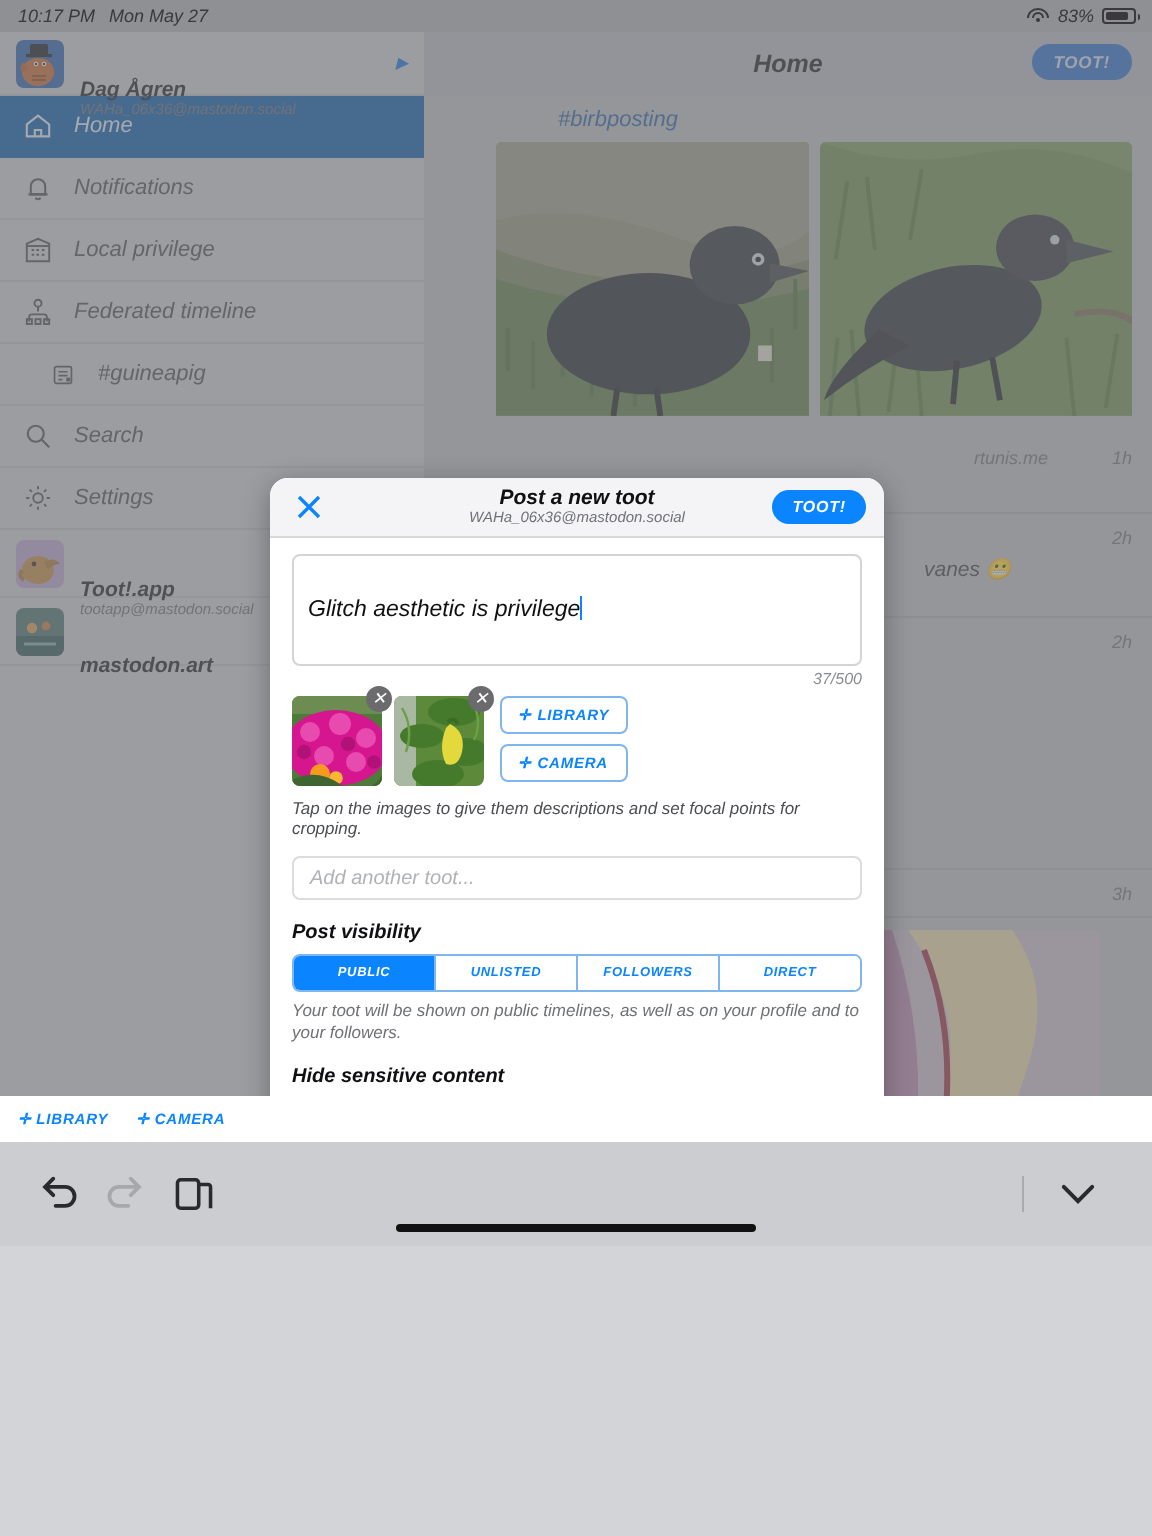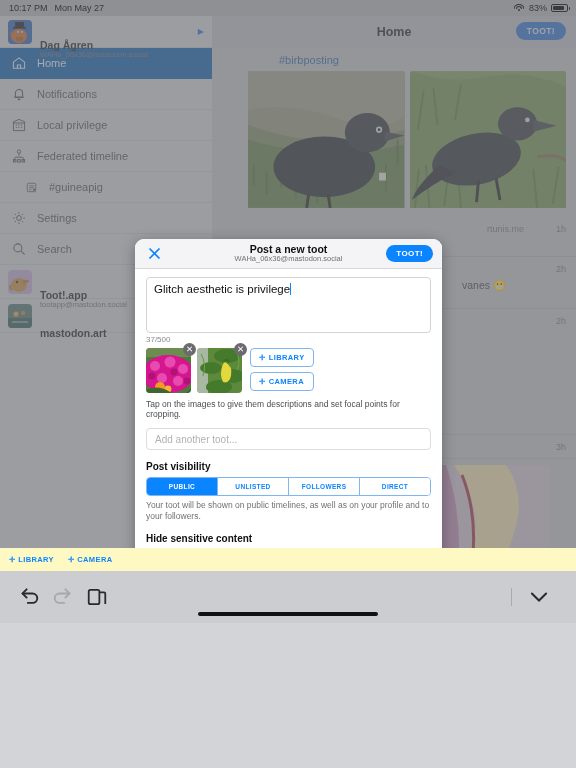--- a/index.html
+++ b/index.html
@@ -2,21 +2,21 @@
 <html><head>
 <meta charset="utf-8">
 <style>
   * { box-sizing: border-box; margin: 0; padding: 0; }
   html, body {
     width: 576px; height: 768px;
     font-family: "Liberation Sans", sans-serif;
     overflow: hidden;
     background: #d2d4d8;
   }
-  #app { position: relative; width: 576px; height: 623px; overflow: hidden; }
+  #app { position: relative; width: 576px; height: 623px; overflow: hidden; font-style: italic; }
 
   
   .statusbar {
     position: absolute; top: 0; left: 0; width: 576px; height: 16px;
     display: flex; align-items: center; z-index: 5;
     font-size: 9px; color: #3a3a3c; background: #8e9094;
   }
   .sb-left { display: flex; gap: 7px; padding-left: 9px; align-items: center; }
   .sb-right { margin-left: auto; display: flex; gap: 4px; padding-right: 8px; align-items: center; }
   .wifi-ico { width: 11px; height: 8px; position: relative; }
@@ -101,24 +101,24 @@
   .m-title { font-size: 10.5px; font-weight: bold; color: #101012; line-height: 1.1; text-align: center; }
   .m-sub { font-size: 7.5px; color: #6f7175; text-align: center; line-height: 1.1; }
   .m-toot {
     position: absolute; right: 9px; top: 6px; height: 17px; padding: 0 10px;
     background: #0a84ff; color: #fff; border-radius: 8.5px; font-size: 8px;
     font-weight: bold; letter-spacing: .4px; display: flex; align-items: center;
   }
   .m-body { padding: 8px 11px 0 11px; }
   .compose {
     border: 1px solid #d4d4d8; border-radius: 4px; height: 56px;
-    padding: 5px 7px; font-size: 11.5px; color: #101012; position: relative;
+    padding: 20px 7px; font-size: 11.5px; color: #101012; position: relative;
   }
   .caret { display: inline-block; width: 1px; height: 12px; background: #0a84ff; vertical-align: -2px; }
-  .counter { font-size: 8px; color: #8a8c90; margin-top: 2px; }
+  .counter { text-align: right; font-size: 8px; color: #8a8c90; margin-top: 2px; }
 
   .media-row { display: flex; align-items: flex-start; gap: 6px; margin-top: 4px; }
   .thumb { width: 45px; height: 45px; border-radius: 4px; position: relative; overflow: visible; }
   .thumb .pic { position: absolute; inset: 0; border-radius: 4px; overflow: hidden; }
   .del {
     position: absolute; right: -5px; top: -5px; width: 13px; height: 13px; border-radius: 50%;
     background: #6b6b6e; color: #fff; font-size: 8.5px; display: flex;
     align-items: center; justify-content: center; line-height: 1;
   }
   .addbtns { display: flex; flex-direction: column; gap: 5px; margin-left: 2px; }
@@ -144,21 +144,21 @@
   .cw-field {
     margin-top: 5px; height: 18px; border-radius: 3px; display: flex; align-items: center;
     padding: 0 8px; font-size: 9.5px; font-weight: bold; color: #1c1c1e;
     background: repeating-linear-gradient(-60deg, #f6f0b4 0 6px, #fbf8d8 6px 12px);
   }
   .cw-desc { font-size: 8.5px; color: #9a9ca0; margin-top: 4px; }
 
   
   .kb-acc {
     position: absolute; left: 0; bottom: 52px; width: 576px; height: 23px;
-    background: #fef9c3; display: flex; align-items: center; gap: 14px;
+    background: #ffffff; display: flex; align-items: center; gap: 14px;
     padding-left: 9px; z-index: 7;
   }
   .kb-acc span { color: #0a84ff; font-size: 7.5px; font-weight: bold; letter-spacing: .4px; }
   .kb-bar {
     position: absolute; left: 0; bottom: 0; width: 576px; height: 52px;
     background: #cbcdd1; display: flex; align-items: center; padding: 0 16px; z-index: 7;
   }
   .kb-ico { width: 26px; height: 26px; display: flex; align-items: center; justify-content: center; margin-right: 8px; }
   .kb-div { margin-left: auto; width: 1px; height: 18px; background: #a9abaf; margin-right: 14px; }
   .home-ind {
@@ -373,35 +373,35 @@
         <svg viewBox="0 0 20 20" fill="none" stroke="#4a4c50" stroke-width="1.3">
             <rect x="3.5" y="3.5" width="13" height="13" rx="1.5"></rect>
             <path d="M6.5 7.5 h7 M6.5 10.5 h7 M6.5 13.5 h3"></path>
             <rect x="12.5" y="12" width="3" height="3" fill="#4a4c50" stroke="none"></rect>
           </svg>
       </span>
       <span>#guineapig</span>
     </div>
     <div class="nav-item">
       <span class="nav-ico">
+        <svg viewBox="0 0 20 20" fill="none" stroke="#4a4c50" stroke-width="1.3">
+            <circle cx="8.6" cy="8.6" r="5"></circle>
+            <path d="M12.4 12.4 L17 17"></path>
+          </svg>
+      </span>
+      <span>Search</span>
+    </div>
+    <div class="nav-item">
+      <span class="nav-ico">
         <svg viewBox="0 0 20 20" fill="none" stroke="#4a4c50" stroke-width="1.2">
           <circle cx="10" cy="10" r="3"></circle>
           <path d="M10 2.6 v2 M10 15.4 v2 M2.6 10 h2 M15.4 10 h2 M4.8 4.8 l1.4 1.4 M13.8 13.8 l1.4 1.4 M15.2 4.8 l-1.4 1.4 M6.2 13.8 l-1.4 1.4"></path>
         </svg>
       </span>
       <span>Settings</span>
-    </div>
-    <div class="nav-item">
-      <span class="nav-ico">
-        <svg viewBox="0 0 20 20" fill="none" stroke="#4a4c50" stroke-width="1.3">
-            <circle cx="8.6" cy="8.6" r="5"></circle>
-            <path d="M12.4 12.4 L17 17"></path>
-          </svg>
-      </span>
-      <span>Search</span>
     </div>
 
     <div class="acct2">
       <div class="avatar">
         <svg viewBox="0 0 24 24">
             <rect width="24" height="24" fill="#b9a0c8"></rect>
           <ellipse cx="11" cy="15" rx="8" ry="7" fill="#c08a3e"></ellipse>
           <path d="M14 11 q5-3 8 1 q-4 0-6 3 Z" fill="#a9762f"></path>
           <circle cx="9" cy="12" r="1.2" fill="#2a2a2a"></circle>
           <path d="M3 15 q-2 3 1 5" stroke="#a9762f" stroke-width="2" fill="none"></path>

